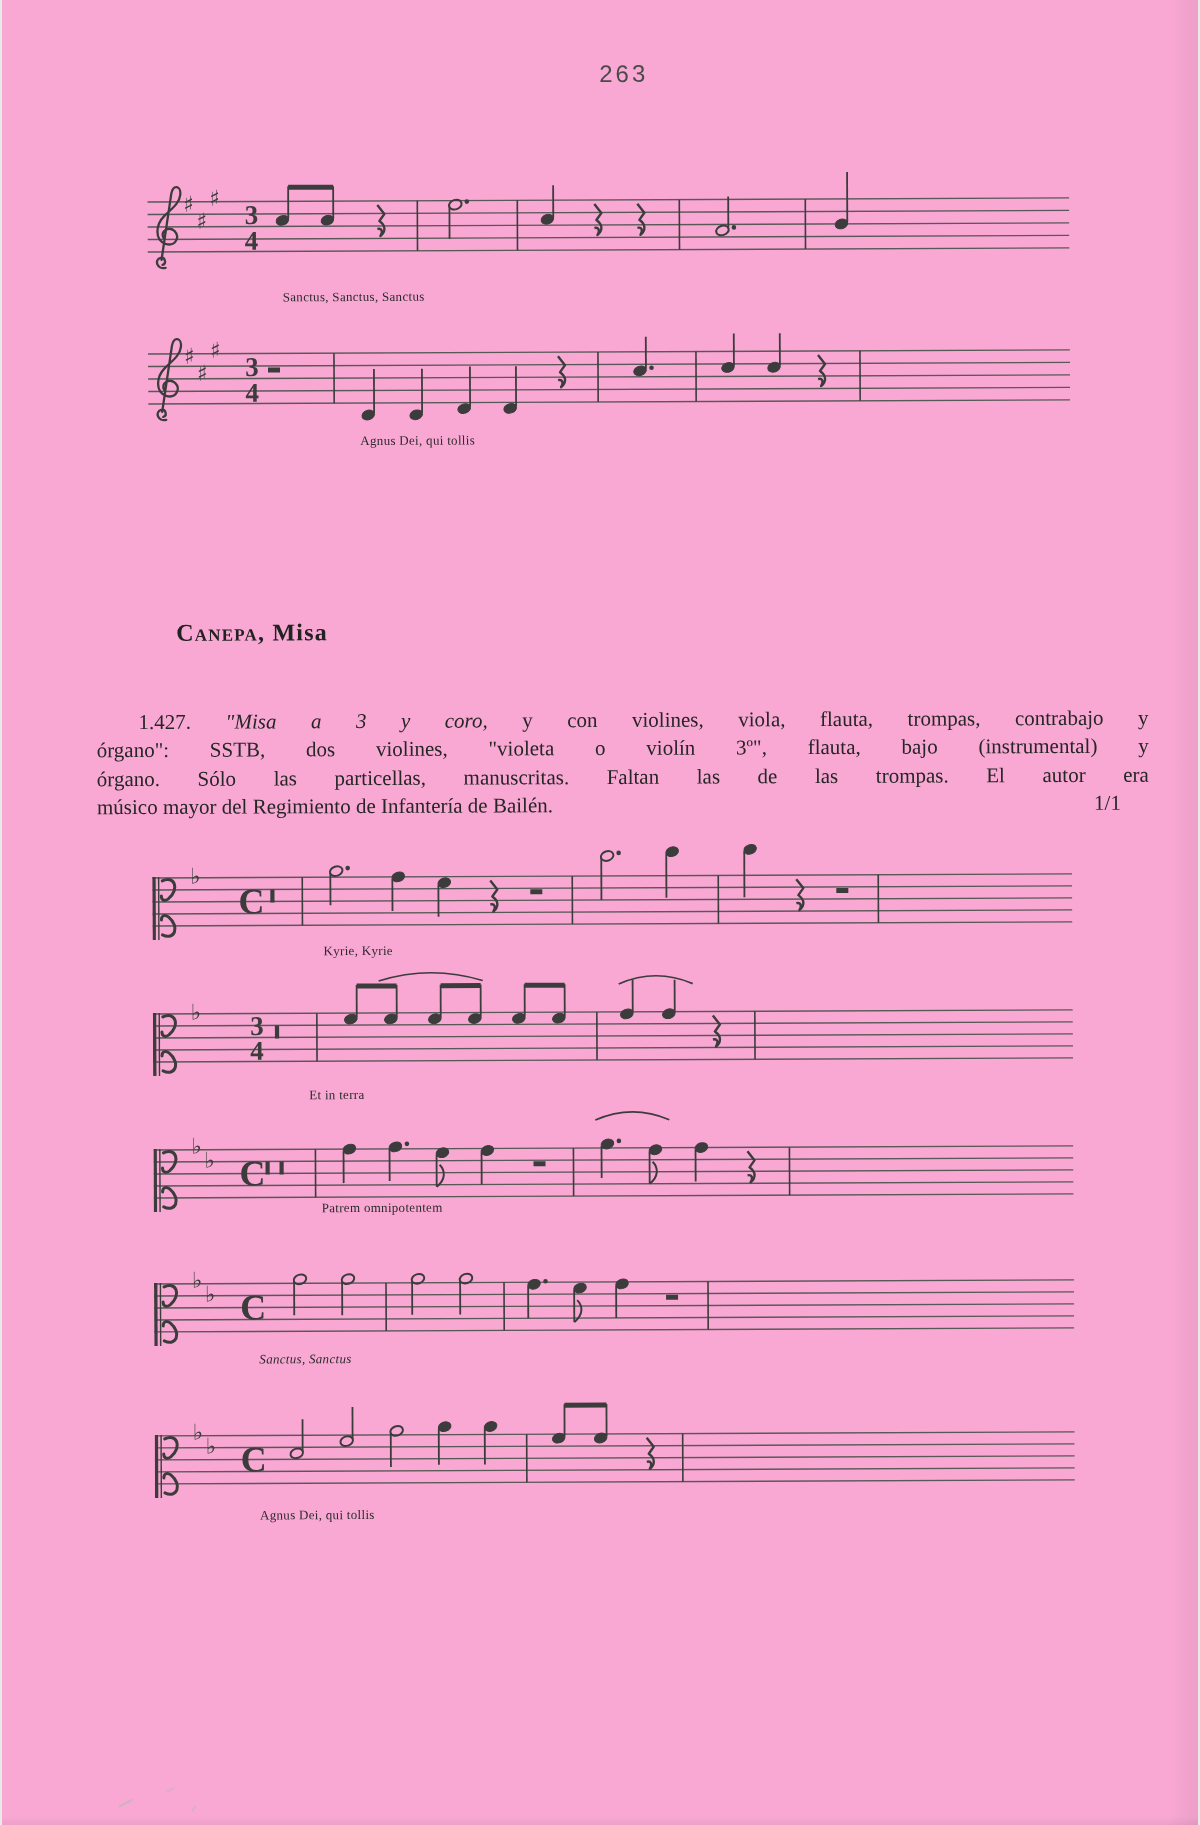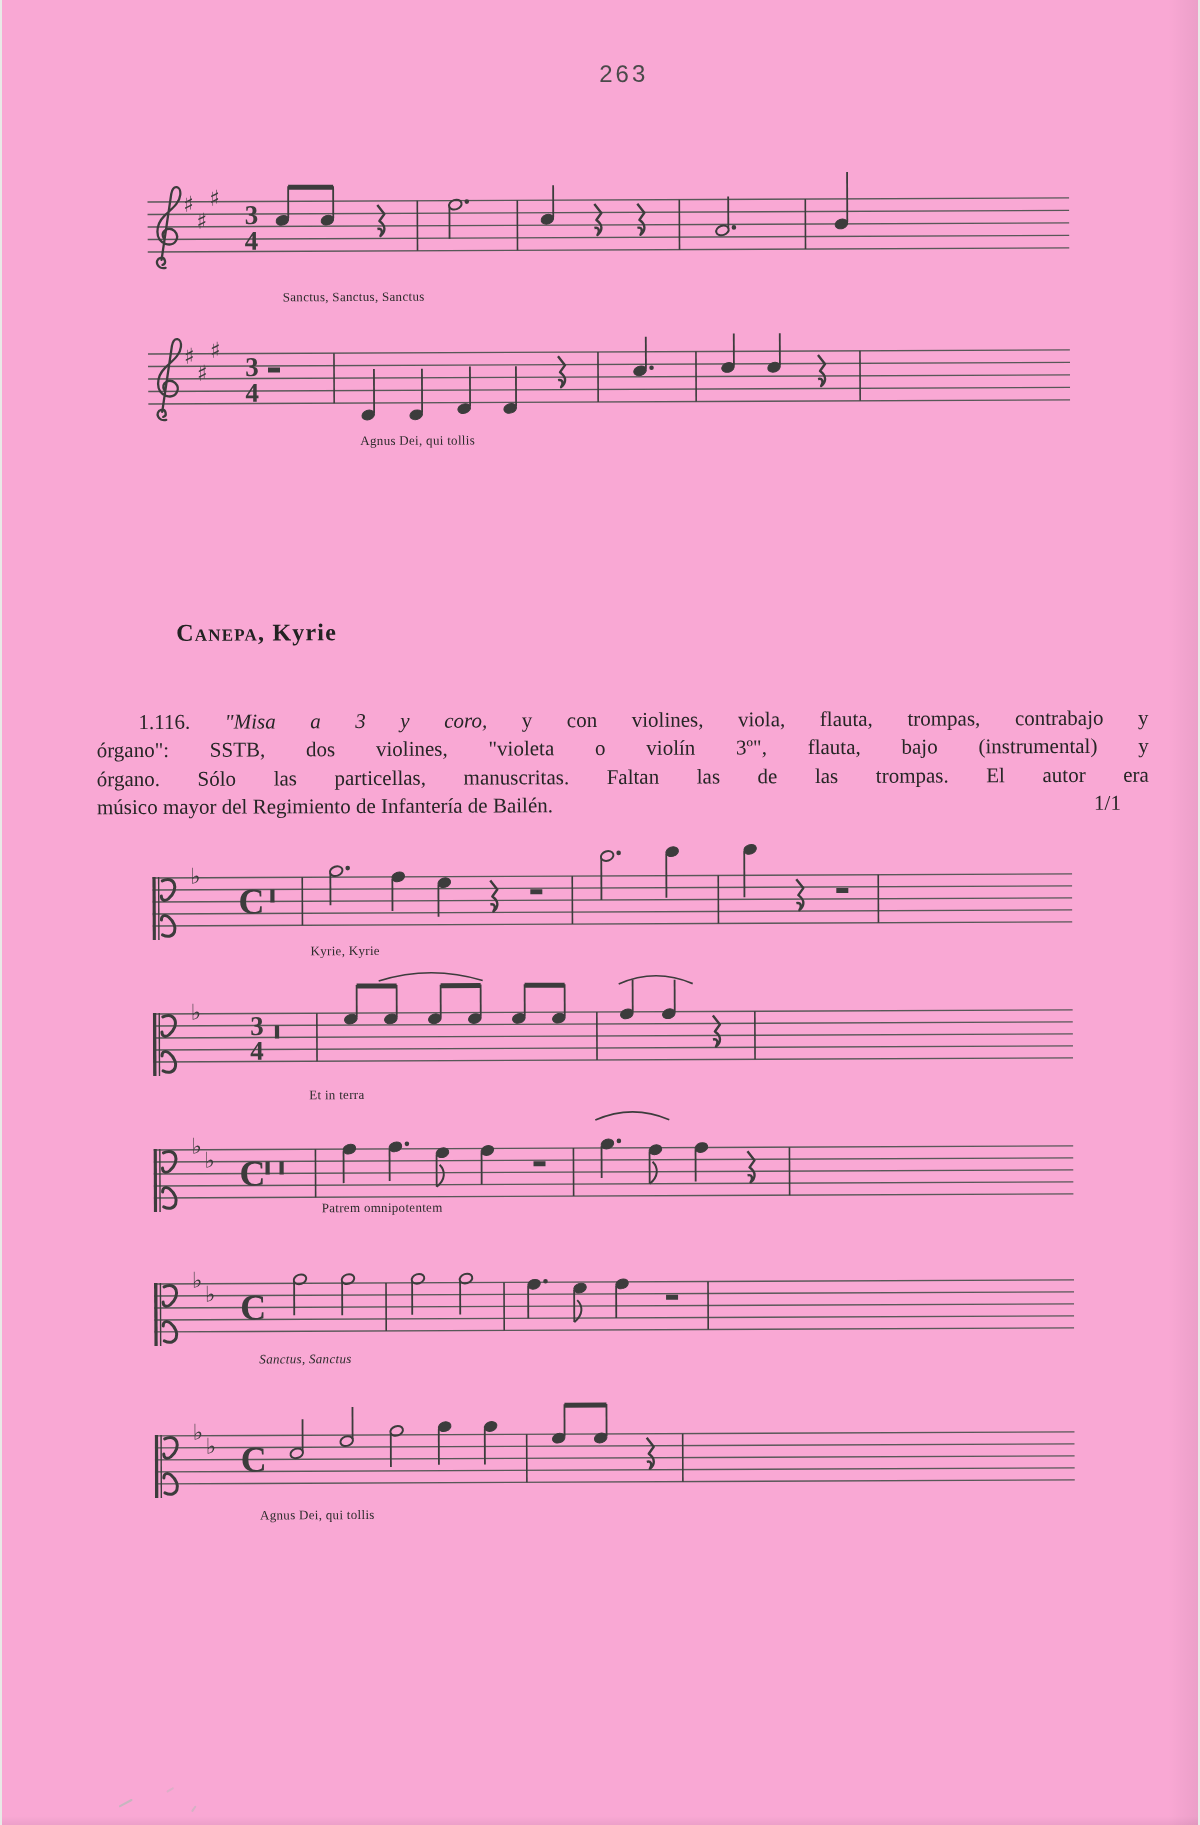--- a/index.html
+++ b/index.html
@@ -136,21 +136,21 @@
           <circle cx="466.5" cy="47" r="2.3" fill="#3c3c3c"></circle>
           <ellipse cx="520" cy="46" rx="6.4" ry="4.7" transform="rotate(-18 520 46)" fill="#3c3c3c" stroke="#3c3c3c" stroke-width="1"></ellipse>
           <line x1="514.1" y1="48" x2="514.1" y2="92" stroke="#3c3c3c" stroke-width="1.8"></line>
           <line x1="566" y1="70" x2="566" y2="118" stroke="#3c3c3c" stroke-width="1.6"></line>
           <ellipse cx="598" cy="44" rx="6.4" ry="4.7" transform="rotate(-18 598 44)" fill="#3c3c3c" stroke="#3c3c3c" stroke-width="1"></ellipse>
           <line x1="592.1" y1="46" x2="592.1" y2="92" stroke="#3c3c3c" stroke-width="1.8"></line>
           <path d="M644,74 l7,9 l-5,7 c7,5 6,11 1,15 c3,-5 1,-8 -3,-7" stroke="#3c3c3c" stroke-width="2.4" fill="none" stroke-linejoin="round"></path>
           <rect x="684" y="83" width="12" height="5" fill="#3c3c3c"></rect>
           <line x1="726" y1="70" x2="726" y2="118" stroke="#3c3c3c" stroke-width="1.6"></line>
         </svg>
-        <div class="caption" style="left: 308px; top: 942px;">Kyrie, Kyrie</div>
+        <div class="caption" style="left: 321px; top: 942px;">Kyrie, Kyrie</div>
         <svg width="920" height="180" class="staff-svg" style="left:150px;top:942px;">
           <line x1="0" y1="70" x2="920" y2="70" stroke="#585858" stroke-width="1.35"></line>
           <line x1="0" y1="82" x2="920" y2="82" stroke="#585858" stroke-width="1.35"></line>
           <line x1="0" y1="94" x2="920" y2="94" stroke="#585858" stroke-width="1.35"></line>
           <line x1="0" y1="106" x2="920" y2="106" stroke="#585858" stroke-width="1.35"></line>
           <line x1="0" y1="118" x2="920" y2="118" stroke="#585858" stroke-width="1.35"></line>
           <rect x="0" y="69" width="3.4" height="63" fill="#3c3c3c"></rect>
           <line x1="6.4" y1="69" x2="6.4" y2="132" stroke="#3c3c3c" stroke-width="1.4"></line>
           <path d="M10,73 C22,67 28,81 16,91 C12,94 9,92 9,88 M9,112 C9,108 12,106 16,109 C28,119 22,133 10,127" stroke="#3c3c3c" stroke-width="3" fill="none" stroke-linecap="round"></path>
           <text x="38" y="76" font-size="22" fill="#3c3c3c" font-family="&quot;DejaVu Sans&quot;,sans-serif">♭</text>
@@ -285,24 +285,24 @@
           <line x1="409.9" y1="72" x2="409.9" y2="40" stroke="#3c3c3c" stroke-width="1.8"></line>
           <ellipse cx="446" cy="74" rx="6.4" ry="4.7" transform="rotate(-18 446 74)" fill="#3c3c3c" stroke="#3c3c3c" stroke-width="1"></ellipse>
           <line x1="451.9" y1="72" x2="451.9" y2="40" stroke="#3c3c3c" stroke-width="1.8"></line>
           <line x1="409.9" y1="41" x2="451.9" y2="41" stroke="#3c3c3c" stroke-width="5"></line>
           <path d="M492,74 l7,9 l-5,7 c7,5 6,11 1,15 c3,-5 1,-8 -3,-7" stroke="#3c3c3c" stroke-width="2.4" fill="none" stroke-linejoin="round"></path>
           <line x1="528" y1="70" x2="528" y2="118" stroke="#3c3c3c" stroke-width="1.6"></line>
         </svg>
         <div class="caption" style="left: 255px; top: 1506px;">Agnus Dei, qui tollis</div>
       </div>
 
-    <h2 class="heading"><span class="sc">Canepa</span><span>, Kyrie</span></h2>
+    <h2 class="heading"><span class="sc">Canepa</span><span>, Misa</span></h2>
 
     <div class="para" id="para">
-        <div class="line first"><span>1.116. </span><em>"Misa a 3 y coro,</em><span>  y con violines, viola, flauta, trompas, contrabajo y</span></div>
+        <div class="line first"><span>1.427. </span><em>"Misa a 3 y coro,</em><span>  y con violines, viola, flauta, trompas, contrabajo y</span></div>
         <div class="line"><span>órgano": SSTB, dos violines, "violeta o violín 3º", flauta, bajo (instrumental) y</span></div>
         <div class="line"><span>órgano. Sólo las particellas, manuscritas. Faltan las de las trompas. El autor era</span></div>
         <div class="line last">
           <span><span>músico mayor del Regimiento de Infantería de Bailén.</span></span>
           <span class="ref">1/1</span>
         </div>
       </div>
 
     <div class="pm pm1"></div>
     <div class="pm pm2"></div>

